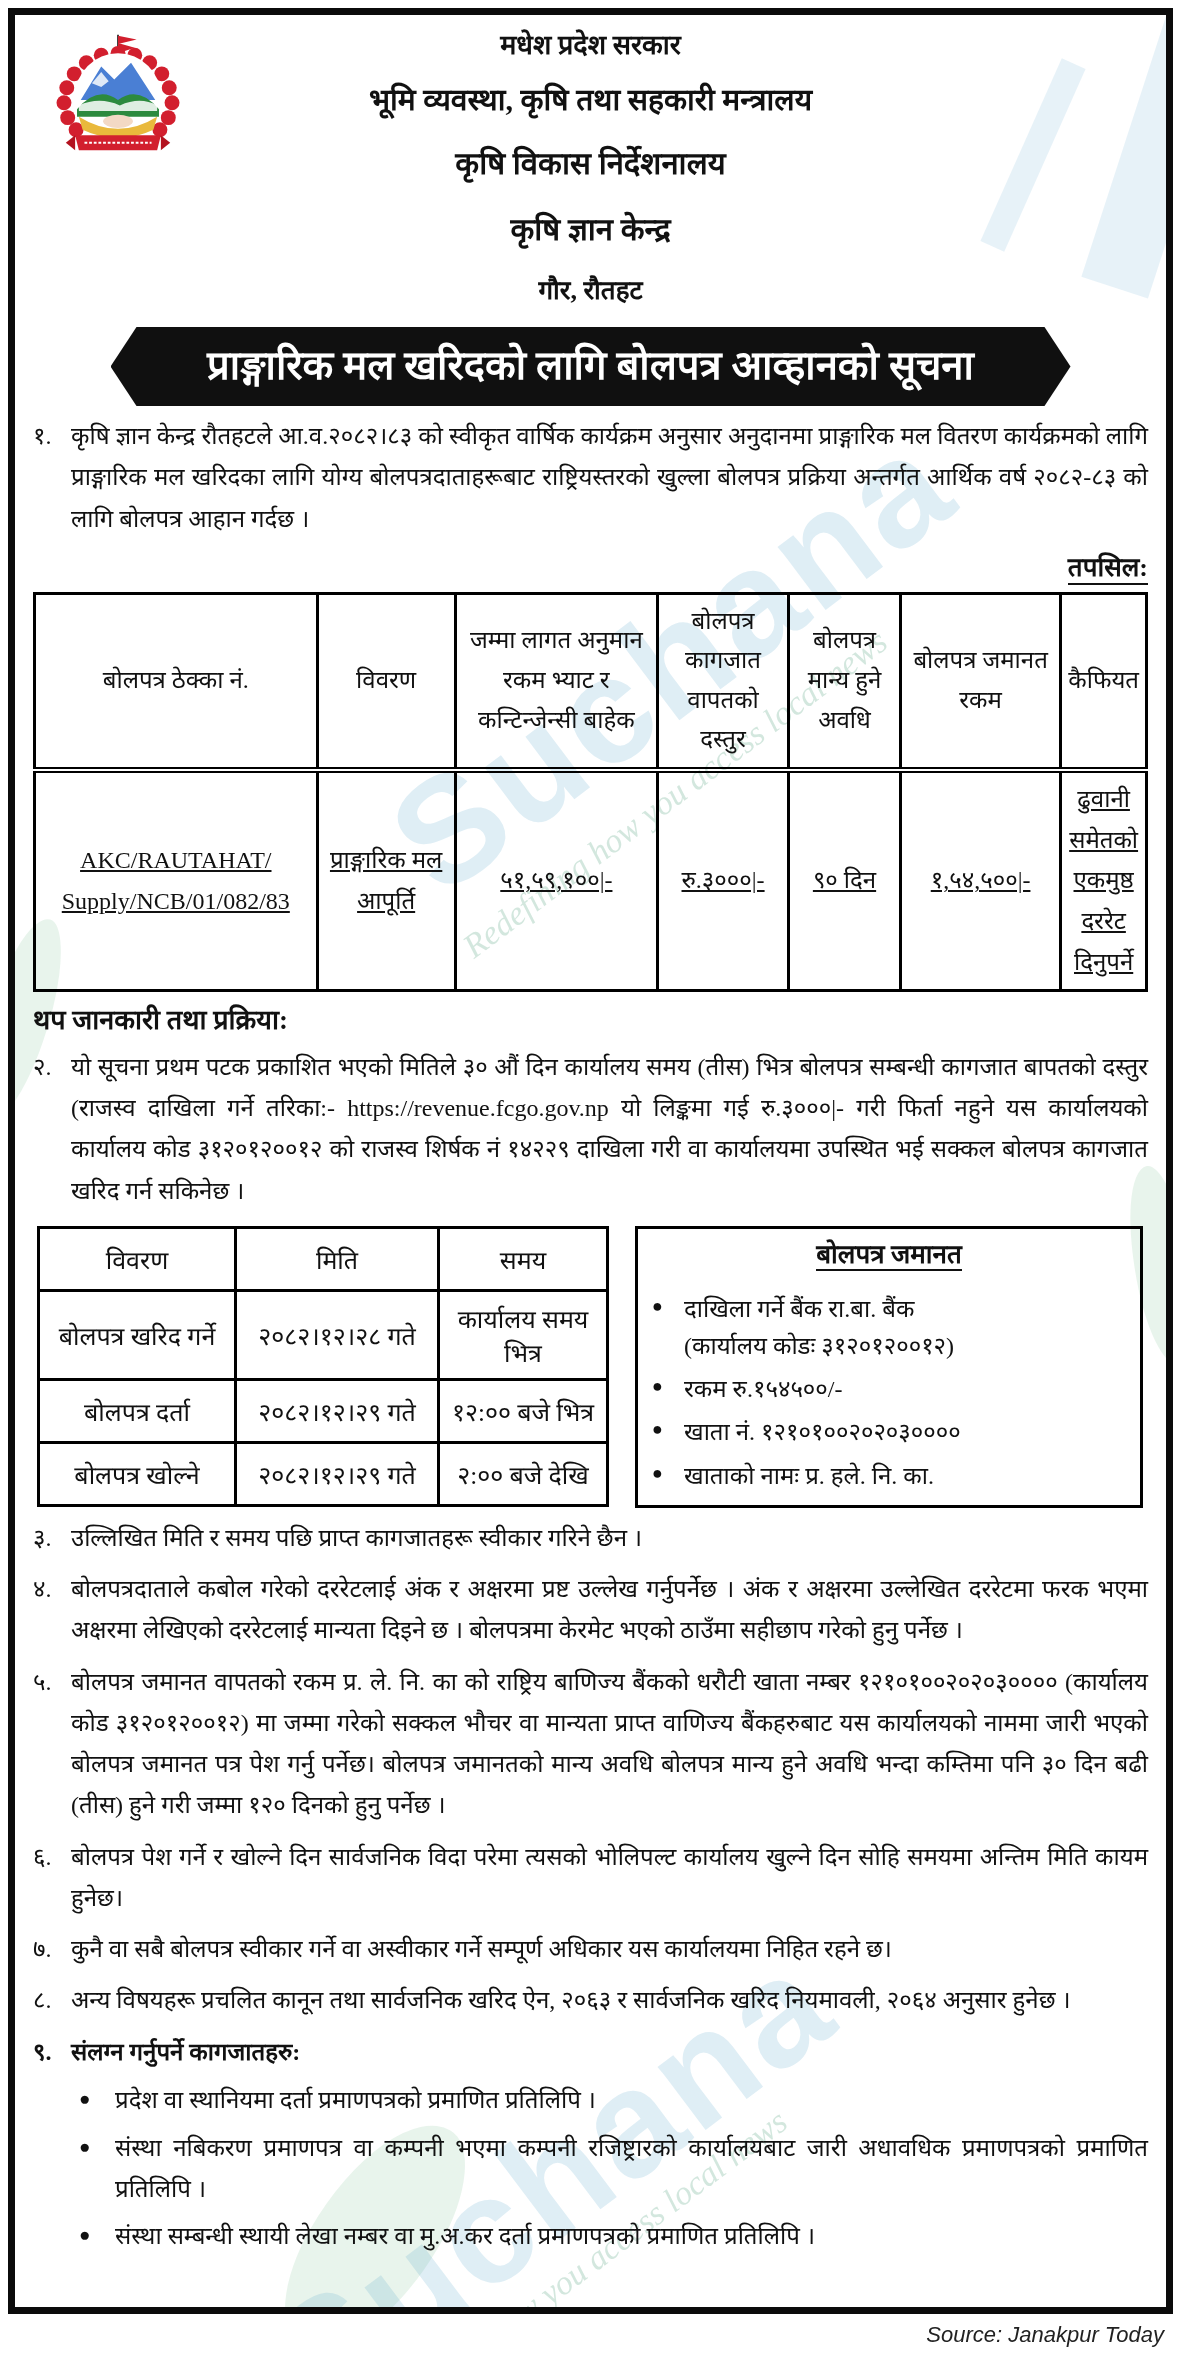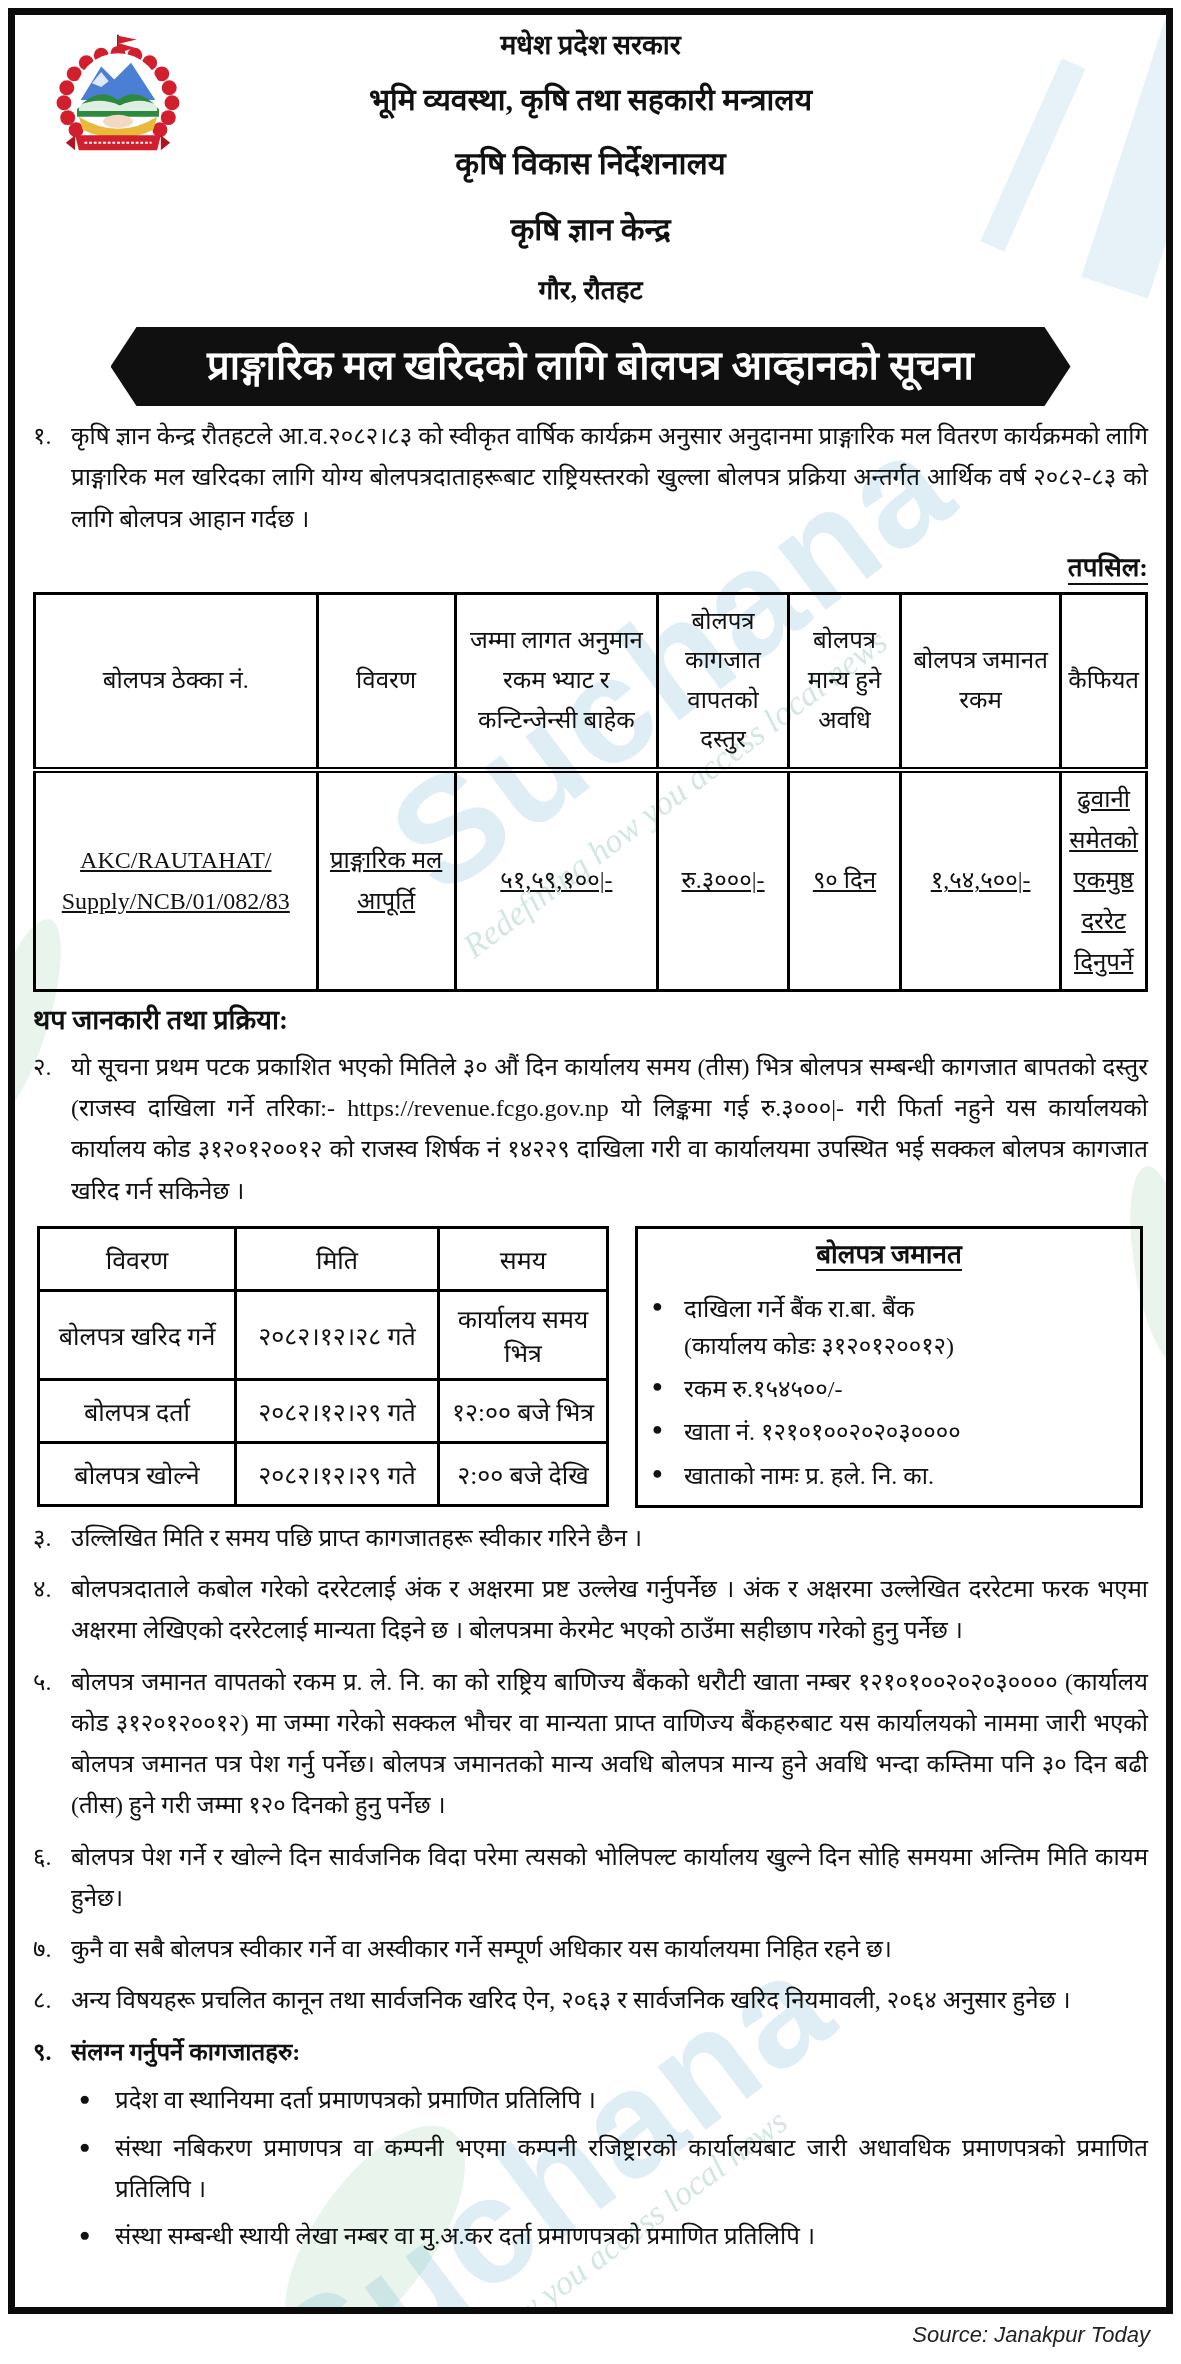--- a/index.html
+++ b/index.html
@@ -64,21 +64,21 @@
   .jamanat-title span{border-bottom:2px solid #111;}
   .jamanat ul{list-style:none;margin:20px 0 0 0;padding:0;}
   .jamanat li{font-size:24px;line-height:1.55;padding-left:34px;position:relative;margin-top:6px;}
   .jamanat li::before{content:"●";position:absolute;left:2px;top:2px;font-size:18px;}
   .jamanat .sub{display:block;}
 
   .docs{list-style:none;margin:4px 0 8px 0;padding:0 0 0 46px;}
   .docs li{font-size:24px;line-height:1.7;position:relative;padding-left:36px;margin-top:7px;text-align:justify;}
   .docs li::before{content:"●";position:absolute;left:0;top:3px;font-size:19px;}
 
-  .source-line{position:absolute;right:31px;top:2322px;font-style:italic;font-size:22px;
+  .source-line{position:absolute;right:17px;top:2322px;font-style:italic;font-size:22px;
     font-family:"Liberation Sans","DejaVu Sans",sans-serif;color:#222;text-align:center;}
   a.doc-link{color:inherit;text-decoration:none;}
 </style>
 </head>
 <body>
 
 <div class="page">
   <div class="doc">
 
     <div class="wm-layer">

